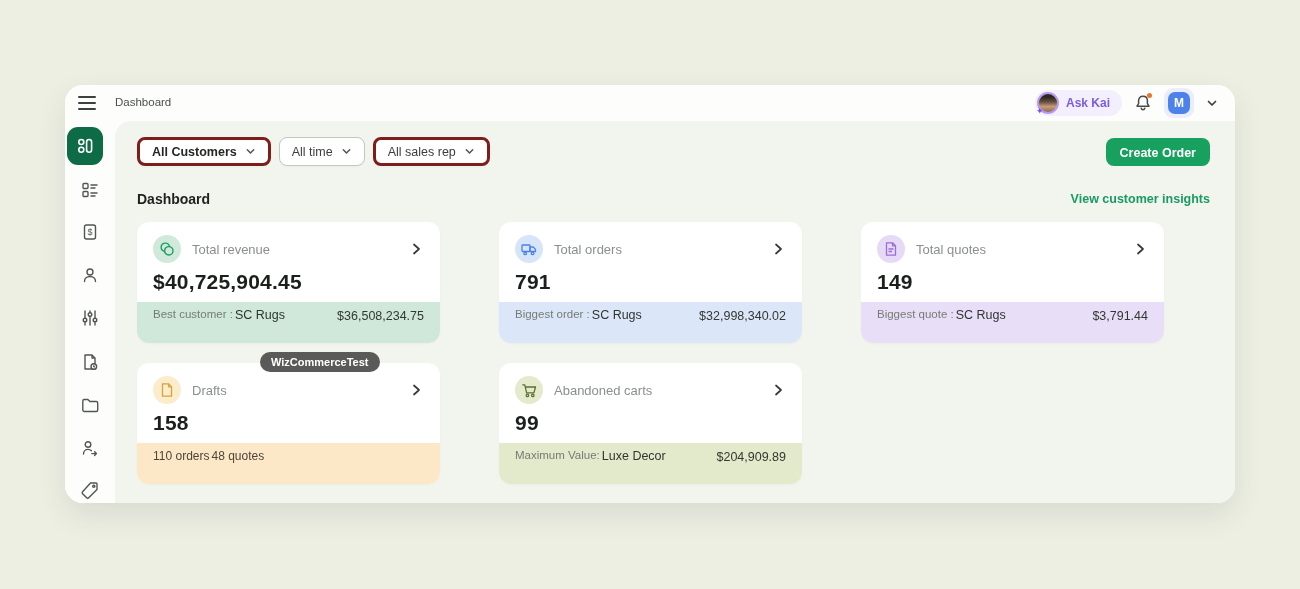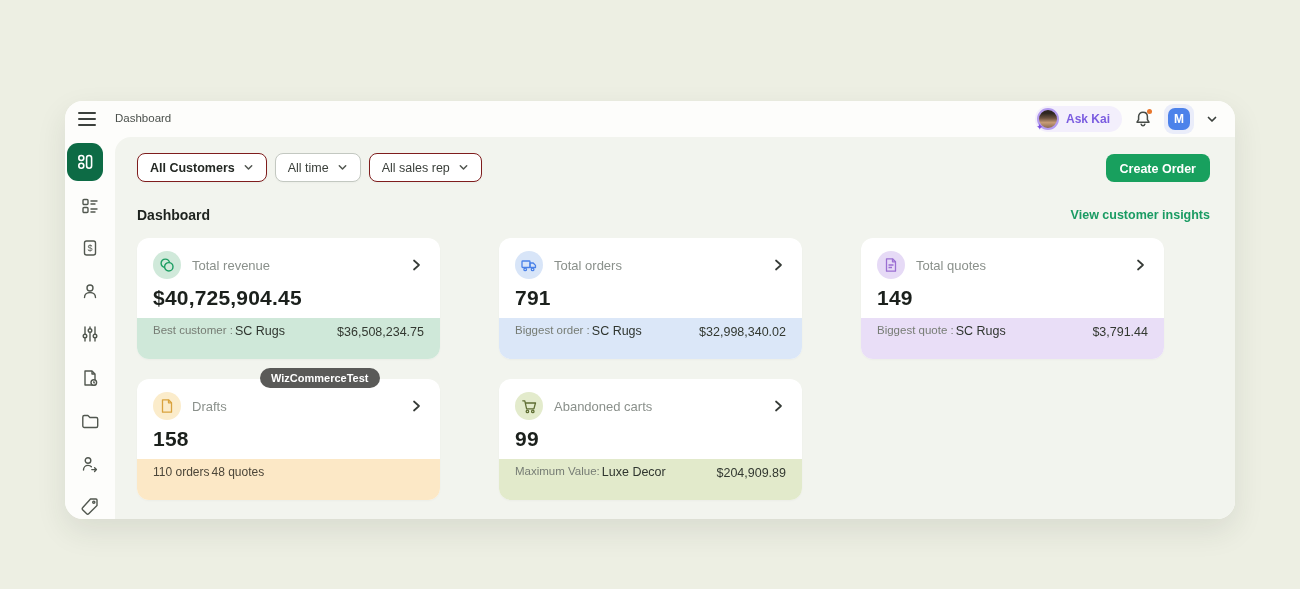--- a/index.html
+++ b/index.html
@@ -8,21 +8,20 @@
     background:#edefe3;
     font-family:"Liberation Sans", sans-serif;
     position:relative;
     overflow:hidden;
     color:#222723;
   }
   .window {
     position:absolute; left:65px; top:85px; width:1170px; height:418px;
     background:#fdfdfb; border-radius:18px; overflow:hidden;
     box-shadow:0 12px 30px rgba(40,50,40,0.10);
-    margin-top:16px;
   }
   
   .topbar { position:absolute; left:0; top:0; right:0; height:36px; background:#fdfdfb; }
   .hamburger { position:absolute; left:13px; top:10px; width:18px; height:16px; display:flex; flex-direction:column; justify-content:center; gap:4px; cursor:pointer; }
   .hamburger span { display:block; height:2px; background:#3c413d; border-radius:1px; }
   .tb-title { position:absolute; left:50px; top:11px; font-size:11.5px; color:#4b504c; }
   .top-right { position:absolute; right:16px; top:5px; height:26px; display:flex; align-items:center; gap:11px; }
   .askkai { display:flex; align-items:center; gap:7px; background:#f3effc; border-radius:14px; padding:2px 12px 2px 2px; cursor:pointer; }
   .askkai-avatar {
     width:22px; height:22px; border-radius:50%; position:relative;
@@ -42,21 +41,21 @@
   .s-active { left:2px; top:6px; width:36px; height:38px; background:#0d6b45; border-radius:11px; color:#fff; }
   .s2 { top:57px; } .s3 { top:99px; } .s4 { top:142px; } .s5 { top:185px; }
   .s6 { top:229px; } .s7 { top:272px; } .s8 { top:315px; } .s9 { top:357px; }
   
   .content {
     position:absolute; left:50px; top:36px; right:0; bottom:0;
     background:#f2f4ee; border-top-left-radius:16px;
   }
   .filters { position:absolute; left:22px; top:16px; display:flex; gap:8px; }
   .pill {
-    height:29px; background:#fff; border:1px solid #7f1d1d; border-radius:8px;
+    height:29px; background:#fff; border:3px solid #7f1d1d; border-radius:8px;
     display:flex; align-items:center; gap:8px; padding:0 12px;
     font-size:12.5px; color:#3a3f3a; cursor:pointer;
     box-shadow:0 1px 2px rgba(0,0,0,0.03);
   }
   .pill.bold { font-weight:bold; color:#232823; }
   .pill.outlined { border:1px solid #c3c8c1; }
   .create-order {
     position:absolute; right:25px; top:17px; height:28px; padding:8px 14px;
     background:#18a05e; border:none; border-radius:8px; color:#fff;
     font-size:12.5px; font-weight:bold; font-family:"Liberation Sans",sans-serif; cursor:pointer;

